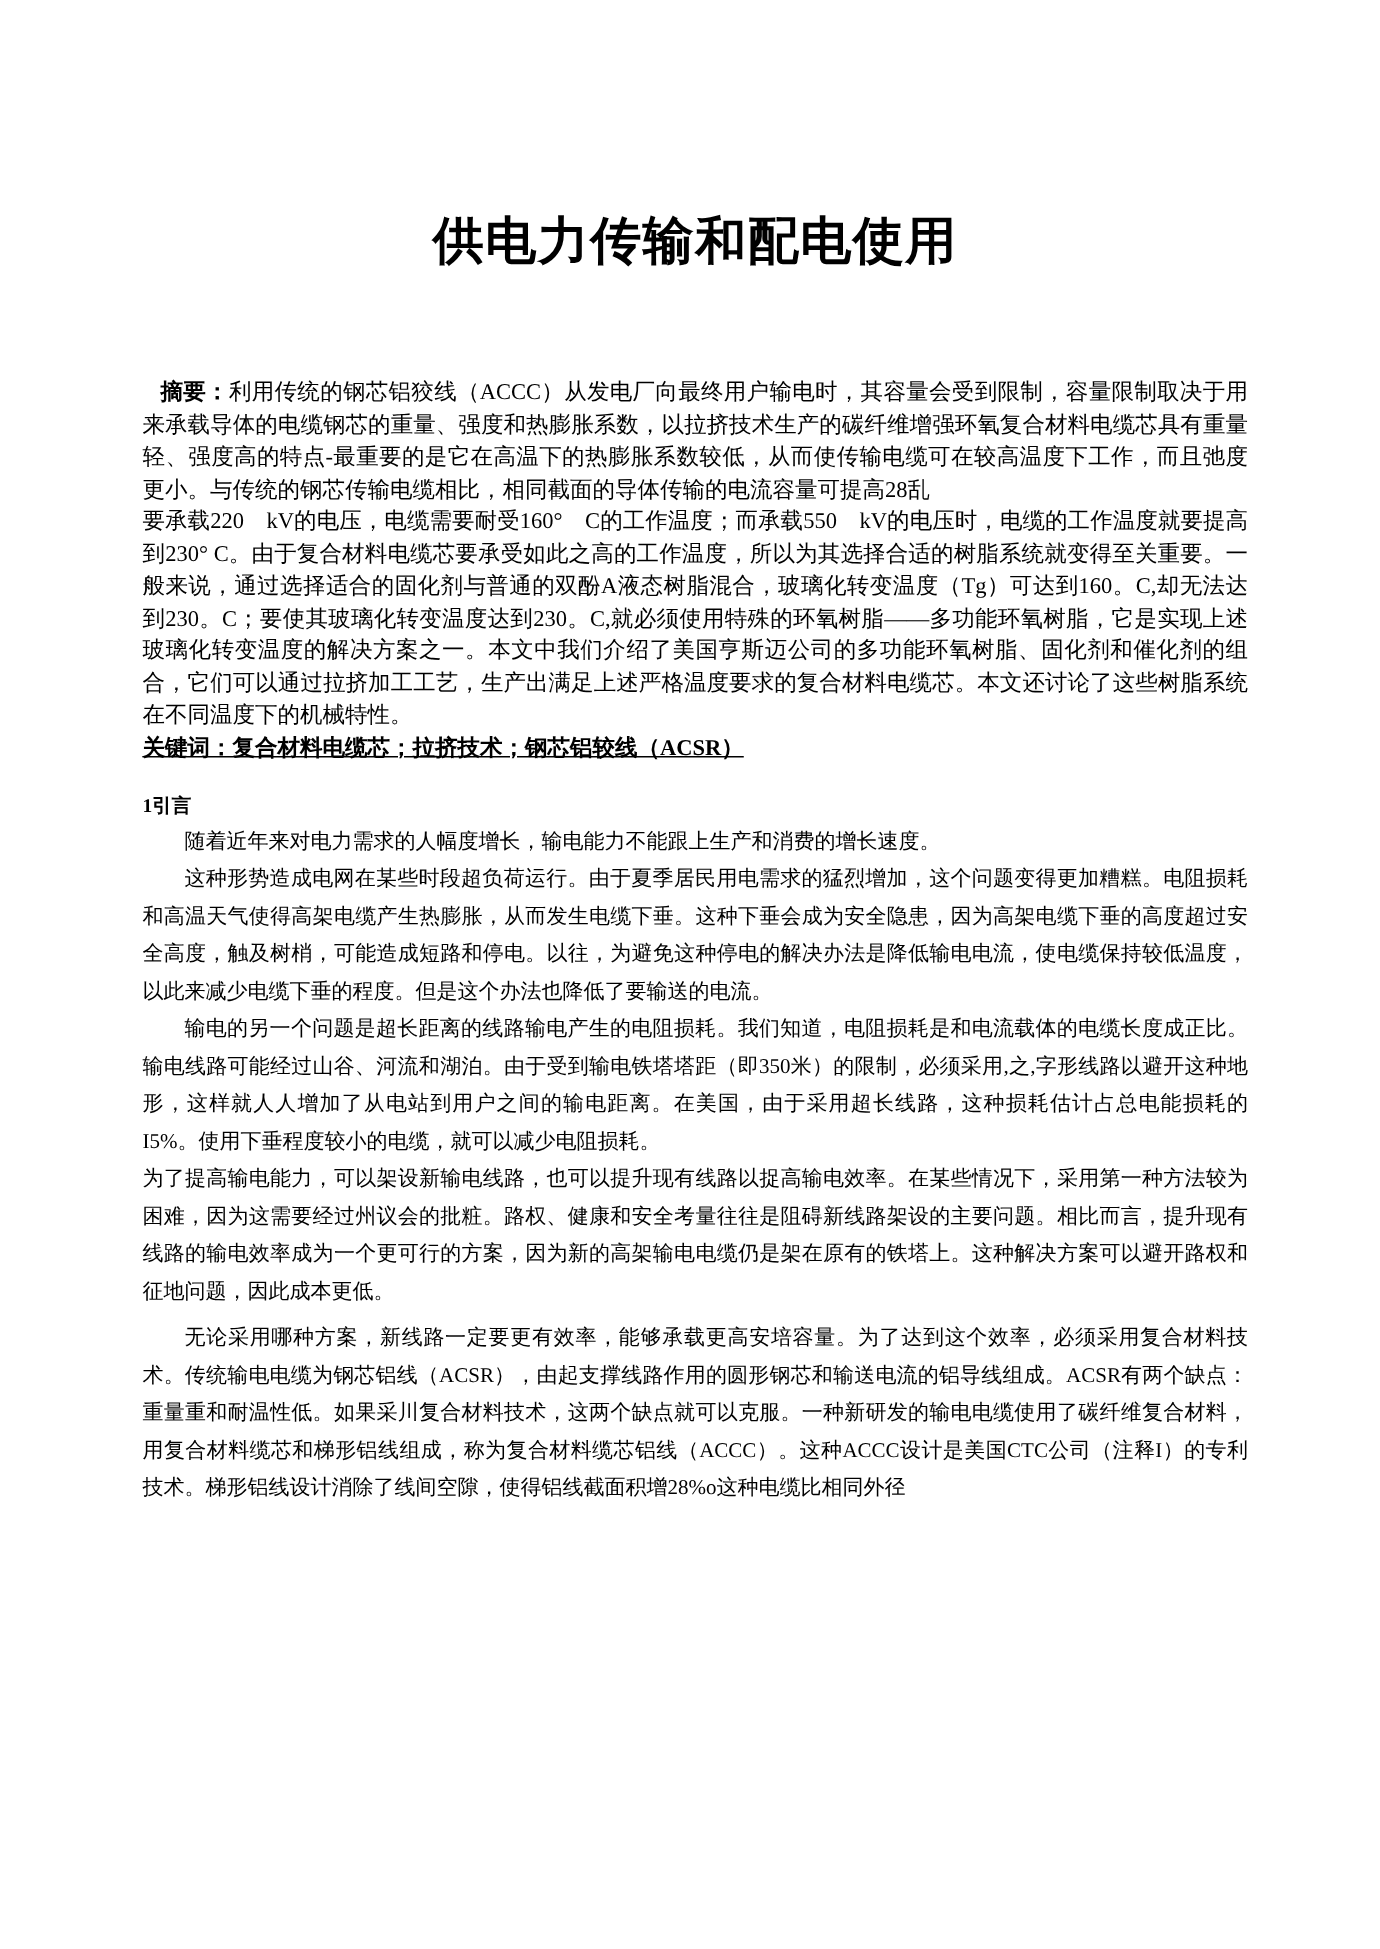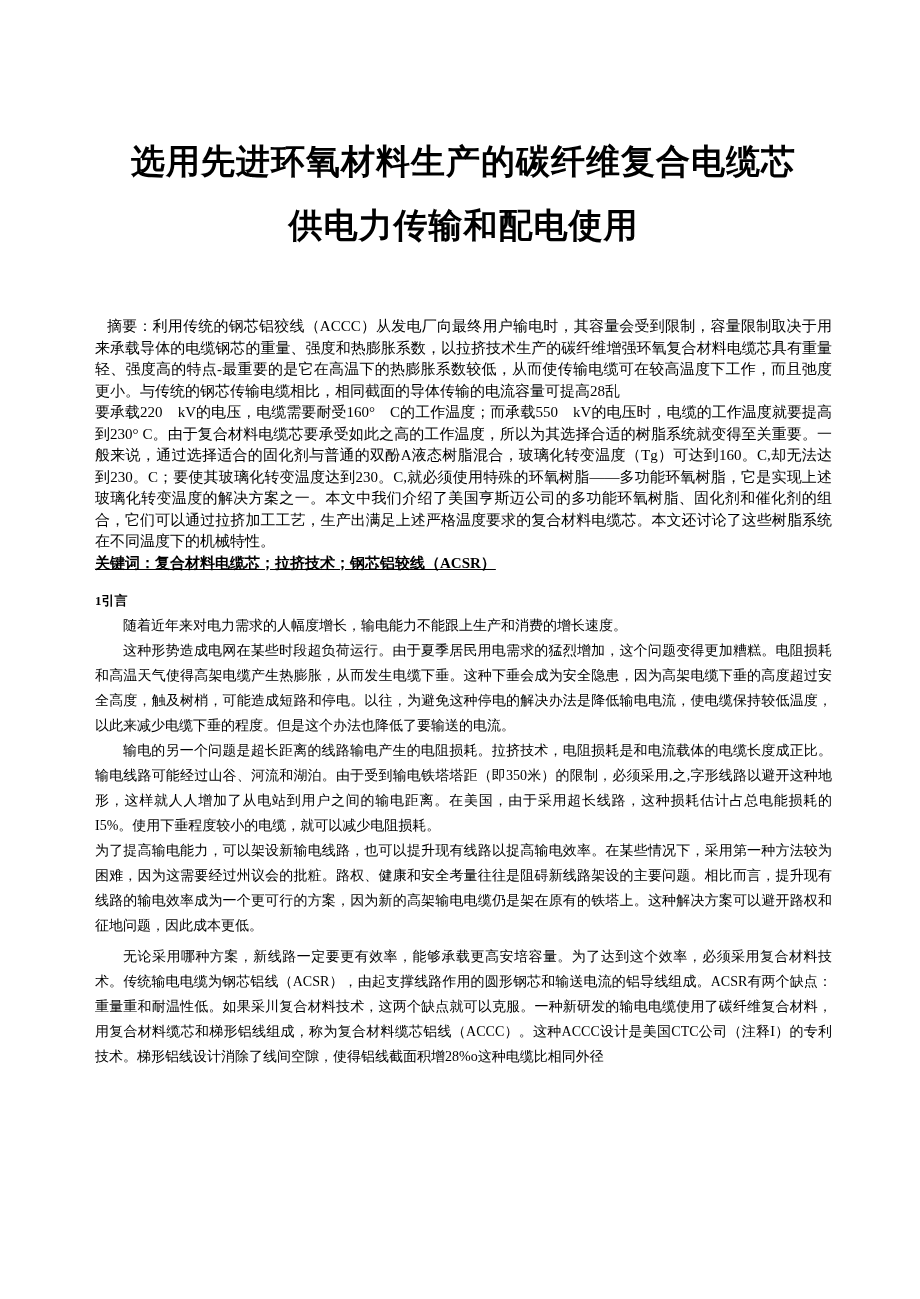--- a/index.html
+++ b/index.html
@@ -23,21 +23,21 @@
   }
   .title-line { display: block; }
   .abstract-block {
     margin-top: 58px;
     font-size: 15px;
     line-height: 21.5px;
     text-align: justify;
   }
   .abstract-p1 { text-indent: 0.8em; }
   .abstract-p2 { text-indent: 0; }
-  .bold { font-weight: normal; }
+  .bold { font-weight: bold; }
   .keywords {
     font-weight: bold;
     font-size: 15px;
     line-height: 21.5px;
     text-align: left;
     text-decoration: underline;
   }
   .section-heading {
     font-size: 13px;
     font-weight: bold;
@@ -53,35 +53,34 @@
   .body-text p.indent { text-indent: 2em; }
   .body-text p.no-indent { text-indent: 0; }
   .section-2-body p:first-child { margin-top: 6px; }
 </style>
 </head>
 <body>
 
 <div class="page">
 
   <h1 class="doc-title">
-    <span class="title-line">选用先进环氧材料生产的碳纤维复合电缆芯</span>
     <span class="title-line">供电力传输和配电使用</span>
   </h1>
 
   <div class="abstract-block">
     <p class="abstract-p1"><span class="bold">摘要：</span><span>利用传统的钢芯铝狡线（ACCC）从发电厂向最终用户输电时，其容量会受到限制，容量限制取决于用来承载导体的电缆钢芯的重量、强度和热膨胀系数，以拉挤技术生产的碳纤维增强环氧复合材料电缆芯具有重量轻、强度高的特点-最重要的是它在高温下的热膨胀系数较低，从而使传输电缆可在较高温度下工作，而且弛度更小。与传统的钢芯传输电缆相比，相同截面的导体传输的电流容量可提高28乱</span></p>
     <p class="abstract-p2">要承载220　kV的电压，电缆需要耐受160°　C的工作温度；而承载550　kV的电压时，电缆的工作温度就要提高到230° C。由于复合材料电缆芯要承受如此之高的工作温度，所以为其选择合适的树脂系统就变得至关重要。一般来说，通过选择适合的固化剂与普通的双酚A液态树脂混合，玻璃化转变温度（Tg）可达到160。C,却无法达到230。C；要使其玻璃化转变温度达到230。C,就必须使用特殊的环氧树脂——多功能环氧树脂，它是实现上述玻璃化转变温度的解决方案之一。本文中我们介绍了美国亨斯迈公司的多功能环氧树脂、固化剂和催化剂的组合，它们可以通过拉挤加工工艺，生产出满足上述严格温度要求的复合材料电缆芯。本文还讨论了这些树脂系统在不同温度下的机械特性。</p>
     <p class="keywords">关键词：复合材料电缆芯；拉挤技术；钢芯铝较线（ACSR）</p>
   </div>
 
   <h2 class="section-heading heading-1">1引言</h2>
   <div class="body-text">
     <p class="indent">随着近年来对电力需求的人幅度增长，输电能力不能跟上生产和消费的增长速度。</p>
     <p class="indent">这种形势造成电网在某些时段超负荷运行。由于夏季居民用电需求的猛烈增加，这个问题变得更加糟糕。电阻损耗和高温天气使得高架电缆产生热膨胀，从而发生电缆下垂。这种下垂会成为安全隐患，因为高架电缆下垂的高度超过安全高度，触及树梢，可能造成短路和停电。以往，为避免这种停电的解决办法是降低输电电流，使电缆保持较低温度，以此来减少电缆下垂的程度。但是这个办法也降低了要输送的电流。</p>
-    <p class="indent">输电的另一个问题是超长距离的线路输电产生的电阻损耗。拉挤技术，电阻损耗是和电流载体的电缆长度成正比。输电线路可能经过山谷、河流和湖泊。由于受到输电铁塔塔距（即350米）的限制，必须采用,之,字形线路以避开这种地形，这样就人人增加了从电站到用户之间的输电距离。在美国，由于采用超长线路，这种损耗估计占总电能损耗的I5%。使用下垂程度较小的电缆，就可以减少电阻损耗。</p>
+    <p class="indent">输电的另一个问题是超长距离的线路输电产生的电阻损耗。我们知道，电阻损耗是和电流载体的电缆长度成正比。输电线路可能经过山谷、河流和湖泊。由于受到输电铁塔塔距（即350米）的限制，必须采用,之,字形线路以避开这种地形，这样就人人增加了从电站到用户之间的输电距离。在美国，由于采用超长线路，这种损耗估计占总电能损耗的I5%。使用下垂程度较小的电缆，就可以减少电阻损耗。</p>
     <p class="no-indent">为了提高输电能力，可以架设新输电线路，也可以提升现有线路以捉高输电效率。在某些情况下，采用第一种方法较为困难，因为这需要经过州议会的批粧。路权、健康和安全考量往往是阻碍新线路架设的主要问题。相比而言，提升现有线路的输电效率成为一个更可行的方案，因为新的高架输电电缆仍是架在原有的铁塔上。这种解决方案可以避开路权和征地问题，因此成本更低。</p>
   </div>
 
   <div class="body-text section-2-body">
     <p class="indent">无论采用哪种方案，新线路一定要更有效率，能够承载更高安培容量。为了达到这个效率，必须采用复合材料技术。传统输电电缆为钢芯铝线（ACSR），由起支撑线路作用的圆形钢芯和输送电流的铝导线组成。ACSR有两个缺点：重量重和耐温性低。如果采川复合材料技术，这两个缺点就可以克服。一种新研发的输电电缆使用了碳纤维复合材料，用复合材料缆芯和梯形铝线组成，称为复合材料缆芯铝线（ACCC）。这种ACCC设计是美国CTC公司（注释I）的专利技术。梯形铝线设计消除了线间空隙，使得铝线截面积增28%o这种电缆比相同外径</p>
   </div>
 
 </div>
 
 </body></html>

